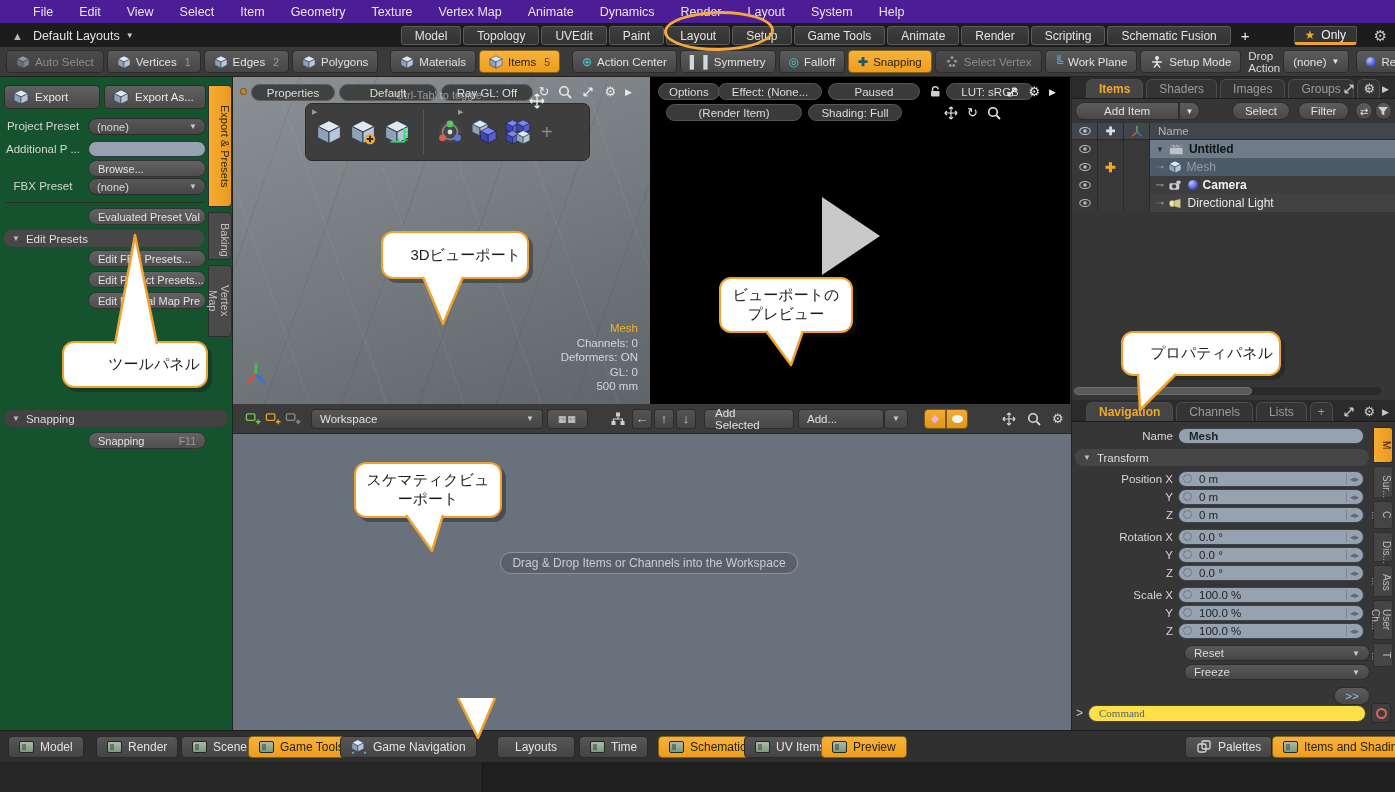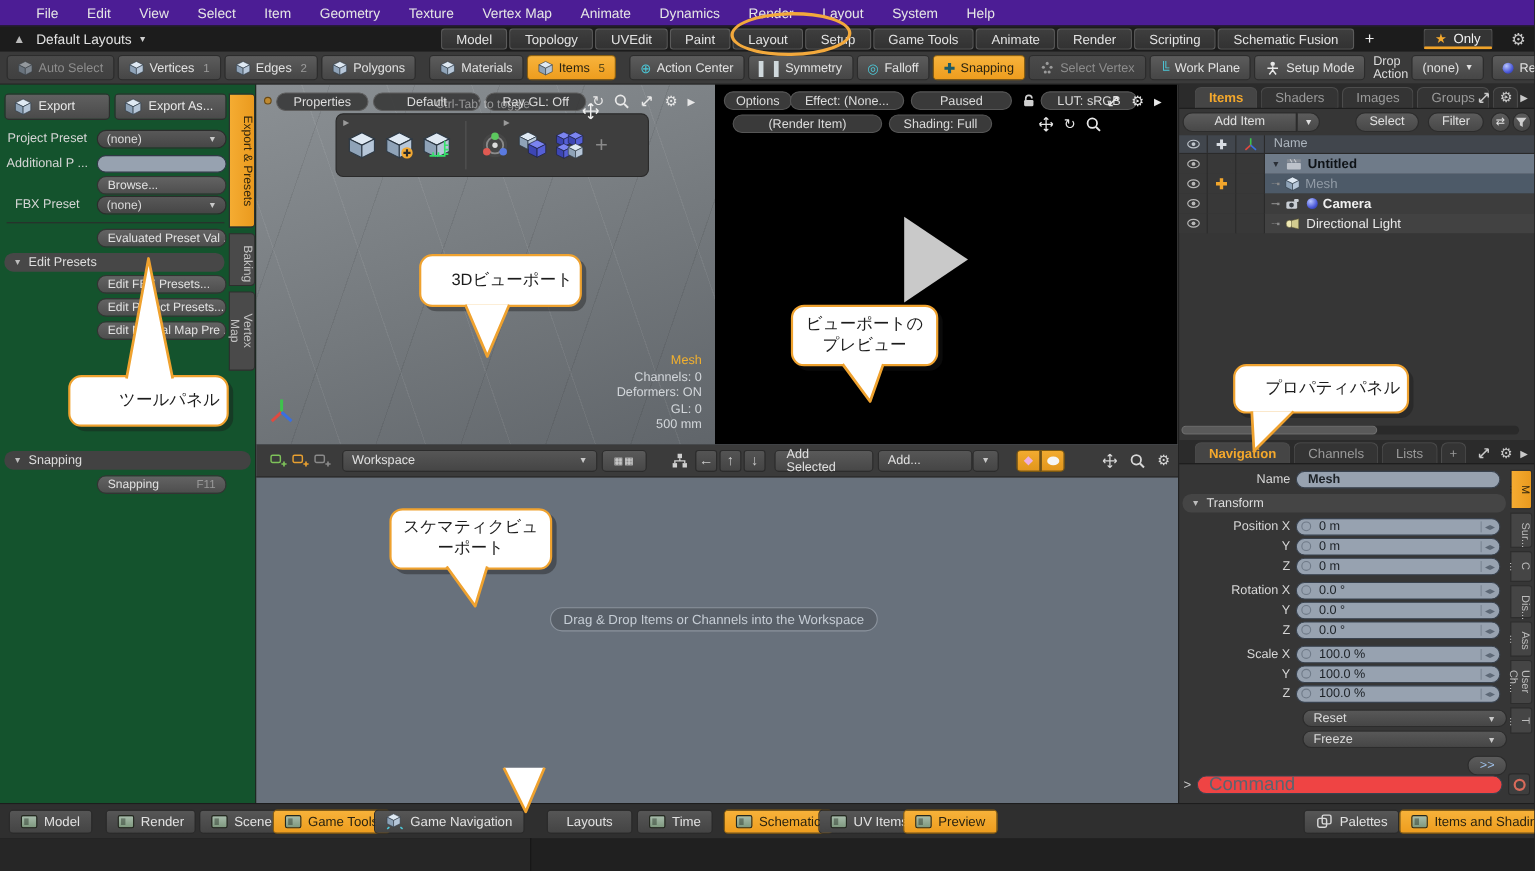--- a/index.html
+++ b/index.html
@@ -93,21 +93,21 @@
 .pcirc{width:9px;height:9px;border-radius:50%;border:1.5px solid #6f7a88;margin:0 7px 0 4px;flex:0 0 auto}
 .pval{flex:1}
 .pspin{color:#5d6876;font-size:9px;letter-spacing:0;padding-right:4px;border-left:1px solid #7b8694;padding-left:3px}
 .pvtabs{position:absolute;right:2px;width:20px;display:flex;flex-direction:column;gap:3px}
 .pvtab{writing-mode:vertical-rl;background:#454545;border:1px solid #2d2d2d;border-radius:0 3px 3px 0;color:#bdbdbd;font-size:10px;padding:8px 0;text-align:center;width:20px}
 .pvtab.on{background:linear-gradient(90deg,#f5ac32,#ea9a1e);color:#33270e}
 .pddfull{position:absolute;left:112px;width:186px;height:16px;background:linear-gradient(#585858,#464646);border:1px solid #2c2c2c;border-radius:8px;color:#dadada;font-size:11.5px;display:flex;align-items:center;padding:0 9px}
 .pddfull .dar{margin-left:auto;font-size:8px;color:#c9c9c9}
 #cmdrow{position:absolute;left:4px;right:4px;bottom:6px;height:22px;display:flex;align-items:center;gap:5px}
 #cmdrow .pfx{color:#c9c9c9;font-size:12px}
-#cmdinput{flex:1;height:17px;background:#ef4444;border:1px solid #39424e;border-radius:9px;font-size:17px;color:#2a3038;padding:0 10px;font-family:Liberation Sans, sans-serif}
+#cmdinput{flex:1;height:17px;background:#fde047;border:1px solid #39424e;border-radius:9px;font-size:11px;color:#2a3038;padding:0 10px;font-family:Liberation Serif, serif}
 #cmdinput::placeholder{color:#5a646f}
 #cmdcircle{width:20px;height:20px;background:#3e3e3e;border:1px solid #2a2a2a;border-radius:3px;display:flex;align-items:center;justify-content:center}
 #cmdcircle .ring{width:11px;height:11px;border-radius:50%;border:2px solid #d86a5a}
 
 #btoolbar{position:absolute;left:0;right:0;bottom:30px;height:32px;background:#2f2f2f;border-top:1px solid #1d1d1d;display:flex;align-items:center}
 .bbtn{height:22px;background:linear-gradient(#565656,#444);border:1px solid #2a2a2a;border-radius:4px;color:#e2e2e2;font-size:12px;display:flex;align-items:center;gap:6px;padding:0 10px;position:absolute;top:5px;white-space:nowrap}
 .bbtn.on{background:linear-gradient(#f7b23a,#ee9d1e);color:#2a2310;border-color:#8a5f10}
 .wic{width:15px;height:12px;border:1px solid #23281f;border-radius:2px;background:linear-gradient(#a7bcab,#7f997f);position:relative;flex:0 0 auto}
 .wic::before{content:"";position:absolute;left:2px;top:2px;bottom:2px;width:4px;background:rgba(40,50,40,.45)}
 #statusbar{position:absolute;left:0;right:0;bottom:0;height:30px;background:#202020;display:flex;align-items:center}

